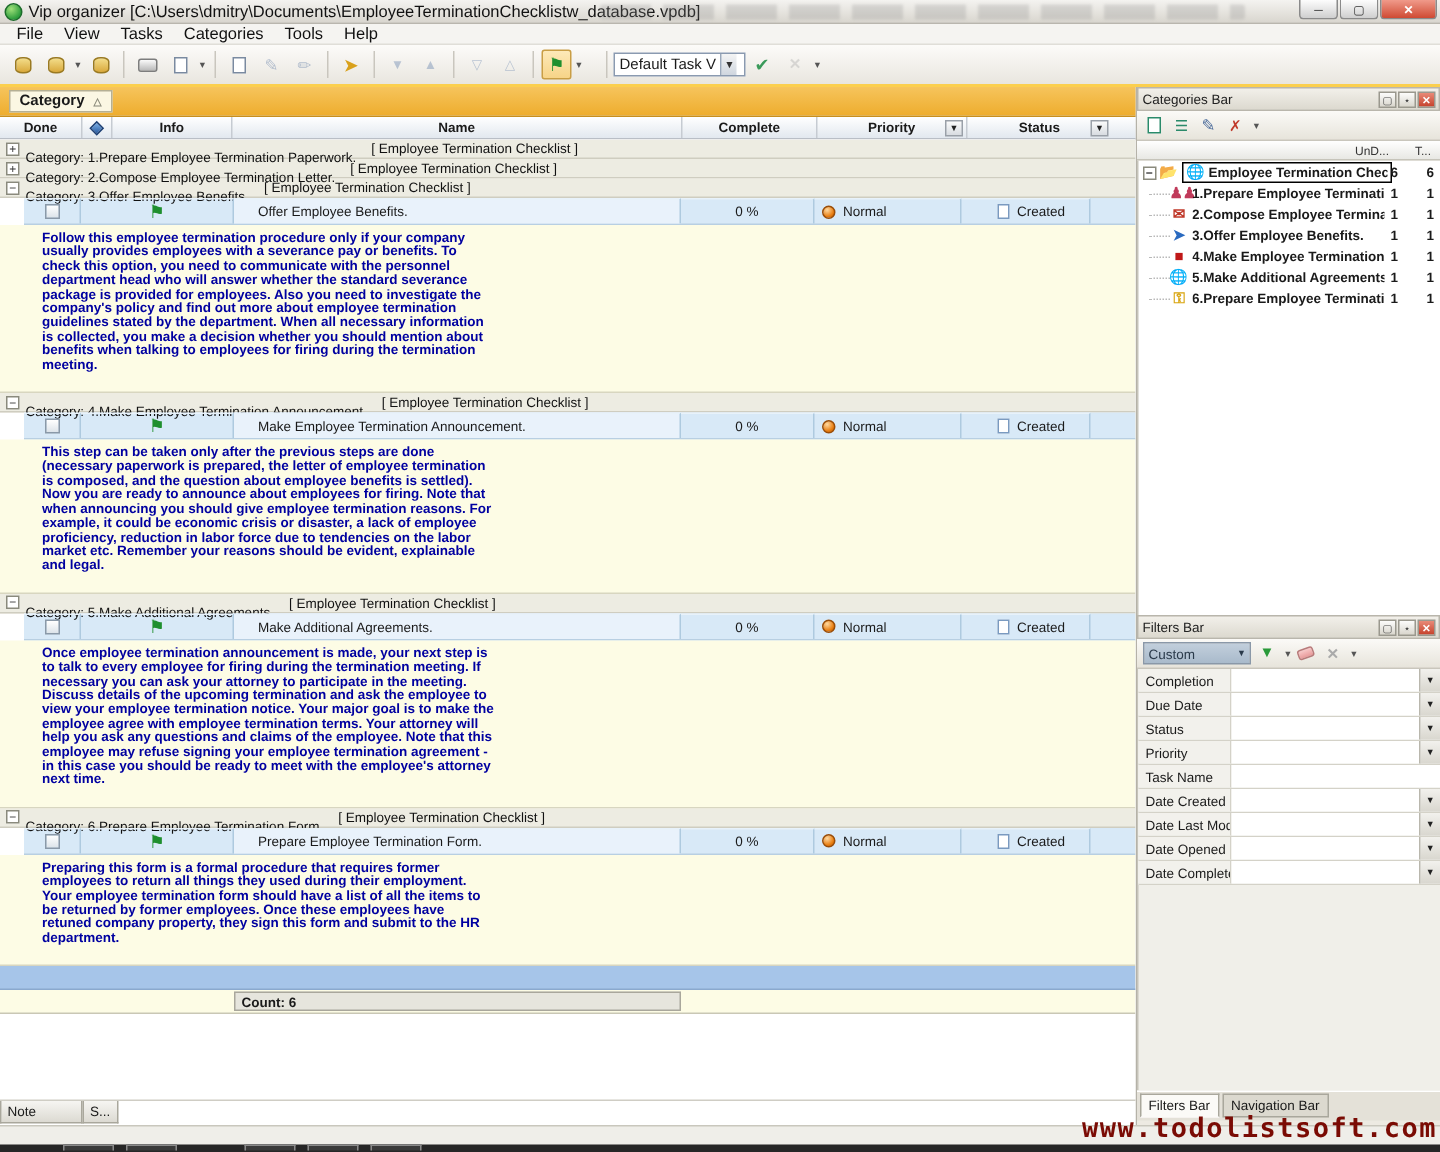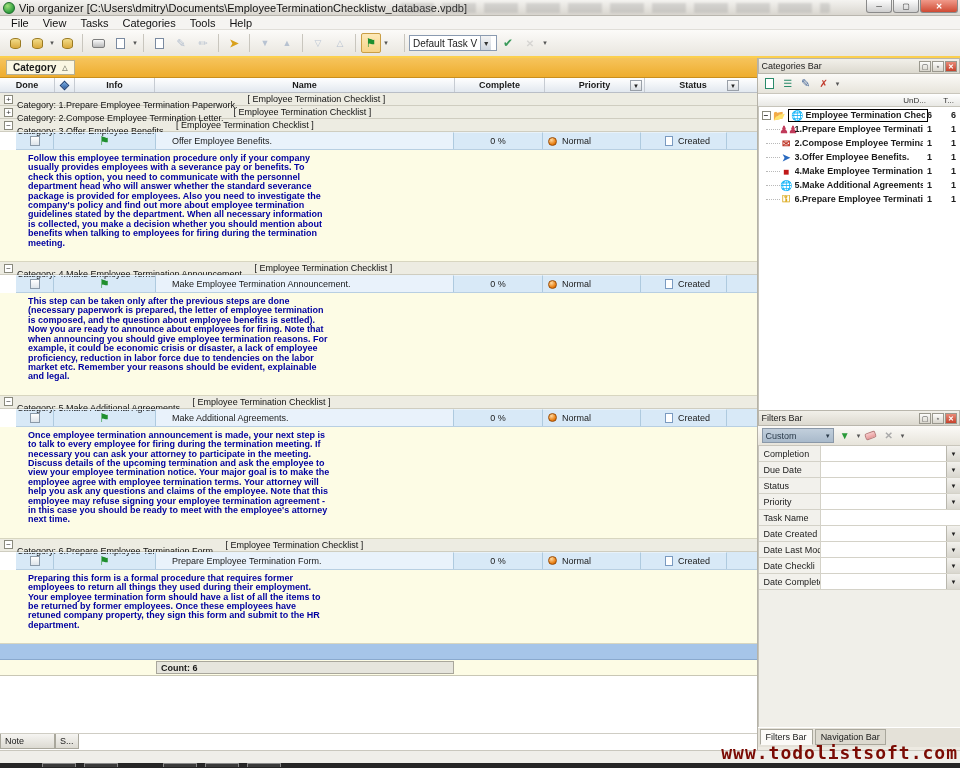--- a/index.html
+++ b/index.html
@@ -509,21 +509,21 @@
           <div class="flabel">Date Created</div>
           <div class="fval"></div>
           <div class="fdrop">▼</div>
         </div>
         <div class="frow">
           <div class="flabel">Date Last Modifi</div>
           <div class="fval"></div>
           <div class="fdrop">▼</div>
         </div>
         <div class="frow">
-          <div class="flabel">Date Checkli</div>
+          <div class="flabel">Date Opened</div>
           <div class="fval"></div>
           <div class="fdrop">▼</div>
         </div>
         <div class="frow">
           <div class="flabel">Date Completed</div>
           <div class="fval"></div>
           <div class="fdrop">▼</div>
         </div>
       </div>
       <div class="filters-empty"></div>

